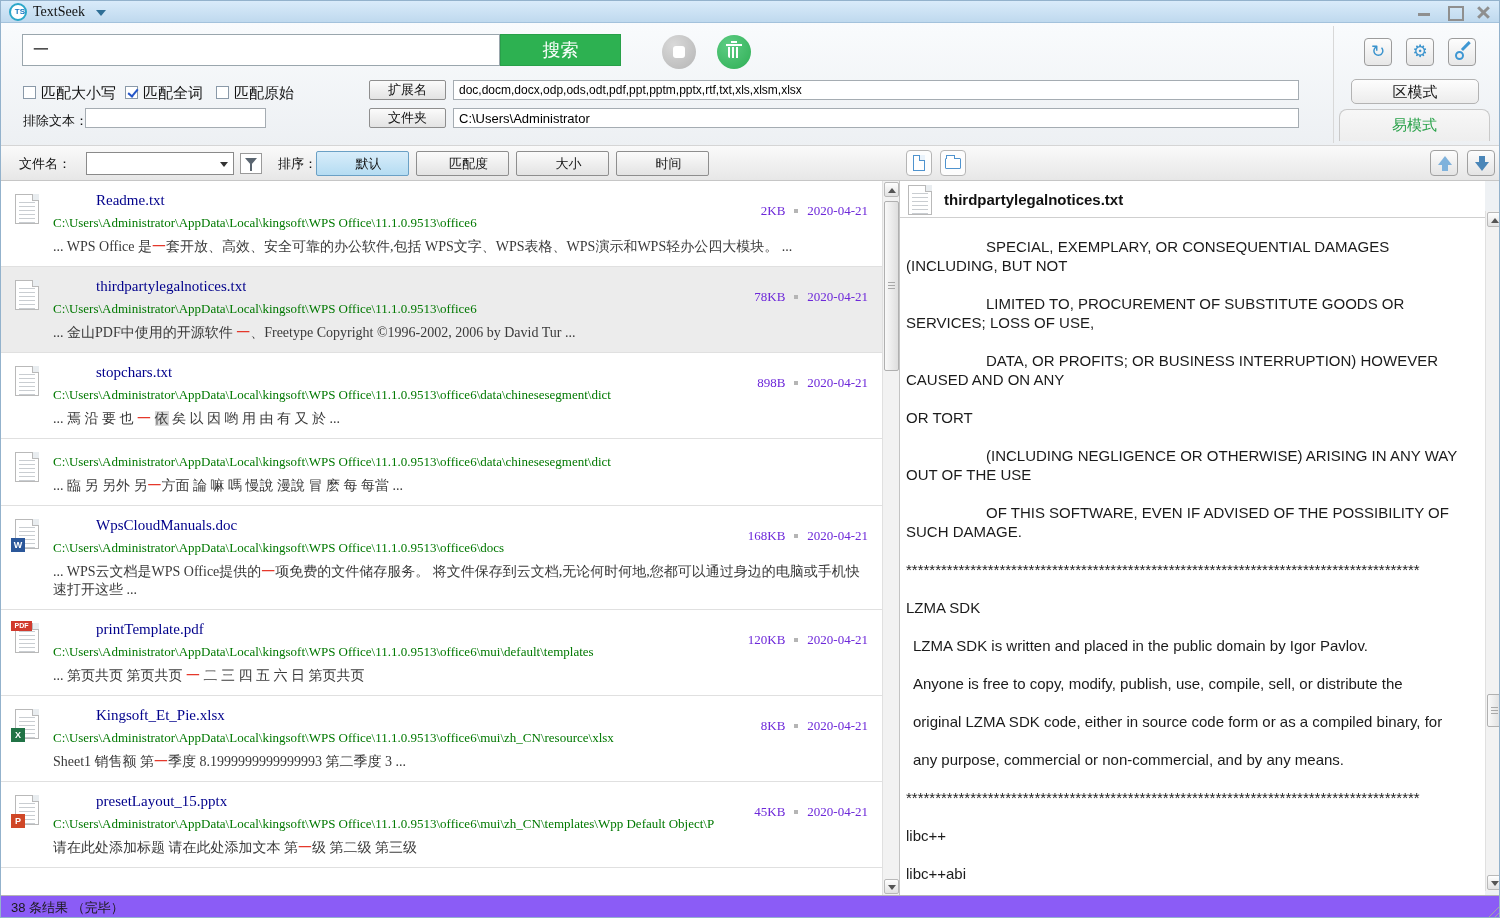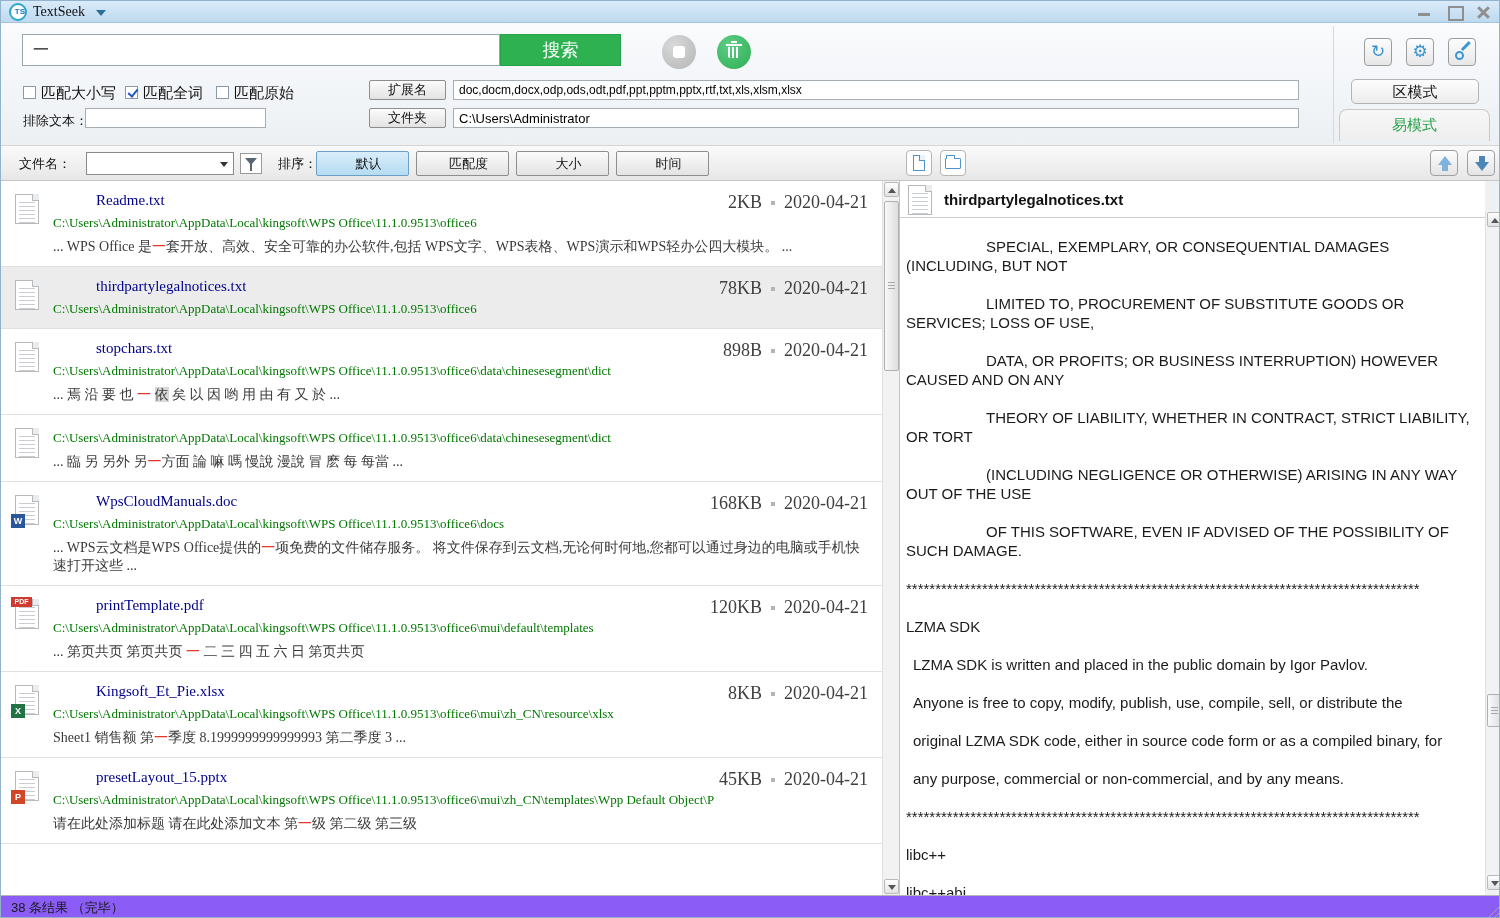--- a/index.html
+++ b/index.html
@@ -83,21 +83,21 @@
   .arrow-dn { top:11px; width:0; height:0; border-left:7px solid transparent; border-right:7px solid transparent; border-top:9px solid #4a86b8; }
   .arrow-dn::after { content:""; position:absolute; left:-3px; top:-15px; width:6px; height:6px; background:#4a86b8; }
 
   
   .filelist { position:absolute; left:0; top:180px; width:881px; height:714px; background:#fff; overflow:hidden;
     font-family:"Liberation Serif","DejaVu Serif",serif; }
   .item { position:relative; padding:11px 14px 10px 52px; border-bottom:1px solid #e0e0e0; background:#fff; }
   .item.sel { background:#ececec; }
   .row1 { display:flex; justify-content:space-between; white-space:nowrap; height:19px; }
   .fname { font-size:15px; color:#00008b; overflow:hidden;margin-left:43px; }
-  .fmeta { flex-shrink:0; font-size:18px; color:#404040; }
+  .fmeta { flex-shrink:0; font-size:13px; color:#6d28d9;margin-top:11px; }
   .msep { display:inline-block; width:4px; height:4px; background:#b5b5b5; margin:0 9px 2px 9px; vertical-align:middle; }
   .fpath { margin-top:4px; font-size:13px; color:#007800; white-space:nowrap; overflow:hidden; height:17px; }
   .fsnip { margin-top:6px; font-size:14px; color:#3a3a3a; line-height:18px; overflow:hidden; }
   .hl { color:#e5382b; }
   .cur { background:#d8d8d8; }
   .ficon { position:absolute; left:14px; top:13px; width:26px; height:32px; }
   .page { position:absolute; left:0; top:0; width:24px; height:30px; background:#fff; border:1px solid #b9b9b9;
     background-image:repeating-linear-gradient(#fff 0 3px,#c9cdd1 3px 4px); background-size:16px 100%; background-position:3px 4px; background-repeat:no-repeat; }
   .page::after { content:""; position:absolute; right:-1px; top:-1px; width:6px; height:6px; background:#e9edf0; border-left:1px solid #b9b9b9; border-bottom:1px solid #b9b9b9; }
   .badge { position:absolute; left:-4px; bottom:-1px; width:14px; height:14px; color:#fff; font:bold 9px/14px "Liberation Sans",sans-serif; text-align:center; }
@@ -228,20 +228,21 @@
       <div class="item sel">
         <div class="ficon i-txt">
           <div class="page"></div>
 
         </div>
         <div class="row1">
           <span class="fname">thirdpartylegalnotices.txt</span>
           <span class="fmeta"><span>78KB</span><span class="msep"></span><span>2020-04-21</span></span>
         </div>
         <div class="fpath">C:\Users\Administrator\AppData\Local\kingsoft\WPS Office\11.1.0.9513\office6</div>
+        <div class="fsnip"><span>... 金山PDF中使用的开源软件 </span><span class="hl">一</span><span>、Freetype Copyright ©1996-2002, 2006 by David Tur ...</span><span class="cur"></span><span></span></div>
       </div>
 
       <div class="item">
         <div class="ficon i-txt">
           <div class="page"></div>
 
         </div>
         <div class="row1">
           <span class="fname">stopchars.txt</span>
           <span class="fmeta"><span>898B</span><span class="msep"></span><span>2020-04-21</span></span>
@@ -344,21 +345,20 @@
         <div class="pline"><span>SERVICES; LOSS OF USE,</span></div>
 
         <div class="pline"><span></span></div>
 
         <div class="pline b"><span>DATA, OR PROFITS; OR BUSINESS INTERRUPTION) HOWEVER</span></div>
 
         <div class="pline"><span>CAUSED AND ON ANY</span></div>
 
         <div class="pline"><span></span></div>
 
-        <div class="pline b"><span>THEORY OF LIABILITY, WHETHER IN CONTRACT, STRICT LIABILITY,</span></div>
 
         <div class="pline"><span>OR TORT</span></div>
 
         <div class="pline"><span></span></div>
 
         <div class="pline b"><span>(INCLUDING NEGLIGENCE OR OTHERWISE) ARISING IN ANY WAY</span></div>
 
         <div class="pline"><span>OUT OF THE USE</span></div>
 
         <div class="pline"><span></span></div>

